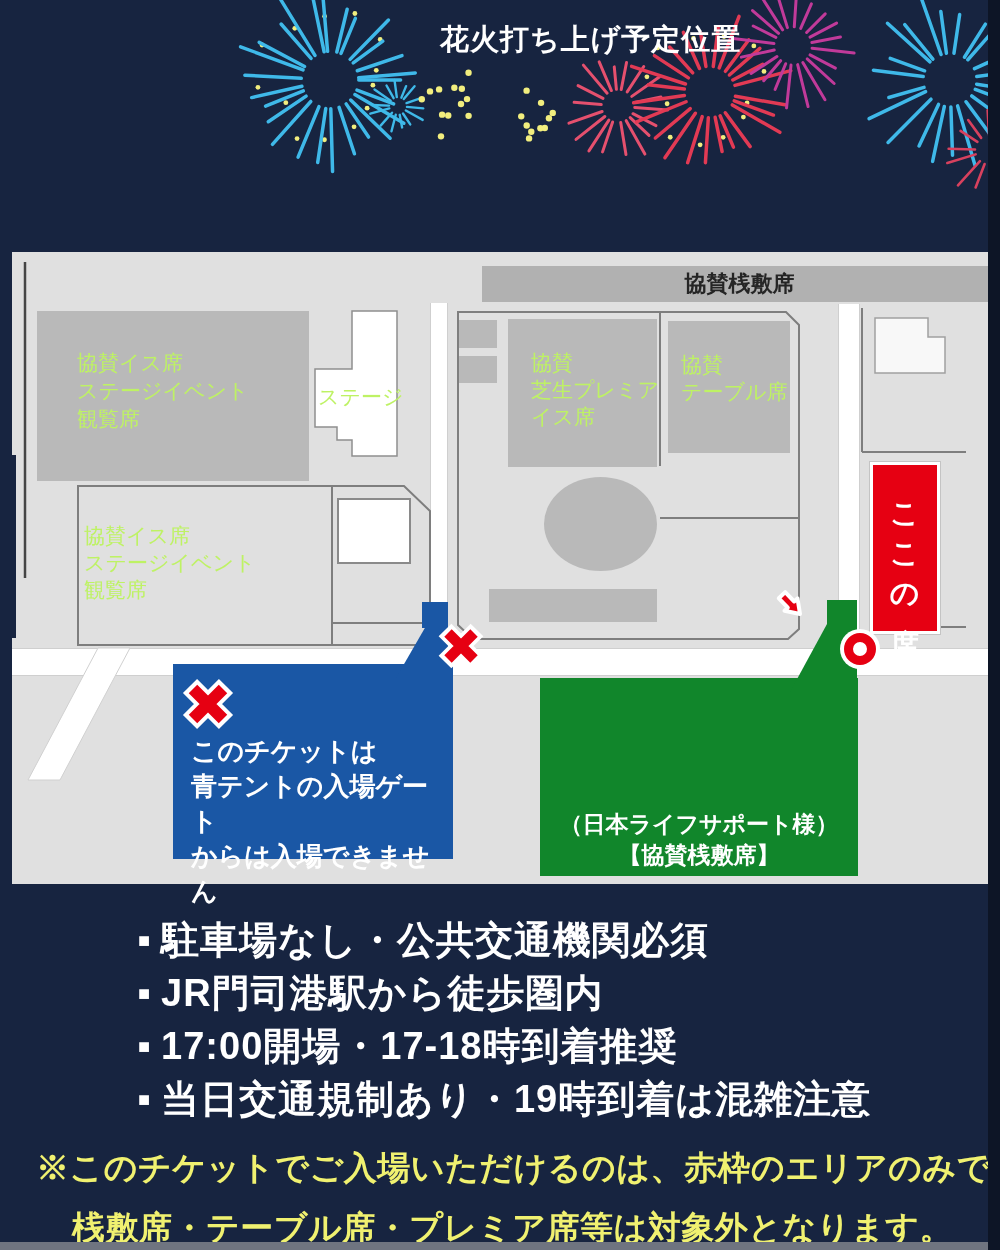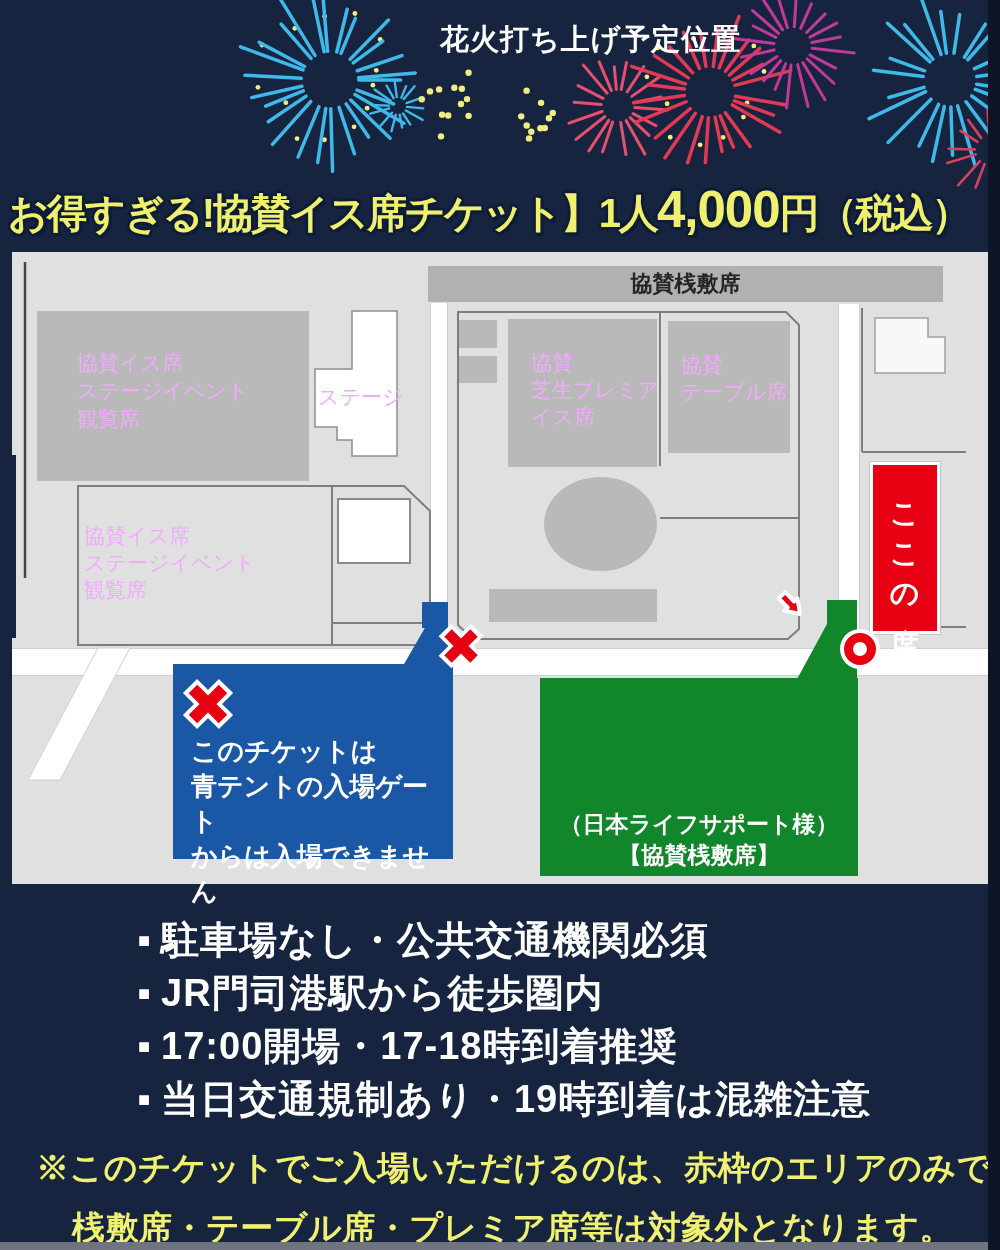--- a/index.html
+++ b/index.html
@@ -13,39 +13,39 @@
             letter-spacing:1px;white-space:nowrap;}
   .headline{position:absolute;left:8px;top:180px;width:988px;white-space:nowrap;color:#eef06e;
             font-weight:800;font-size:40px;letter-spacing:-2px;
             text-shadow:-3px 0 #0e1c38,3px 0 #0e1c38,0 -3px #0e1c38,0 3px #0e1c38,
                         -2px -2px #0e1c38,2px -2px #0e1c38,-2px 2px #0e1c38,3px 3px #0e1c38;}
   .headline .price{font-size:51px;letter-spacing:-1px;}
 
   
   .map-base{left:12px;top:252px;width:980px;height:632px;background:#e0e0e0;}
   .navy-notch{left:0;top:455px;width:16px;height:183px;background:#172440;}
-  .gray-bar{left:428px;top:266px;width:515px;height:36px;background:#b1b1b1;
+  .gray-bar{left:482px;top:266px;width:515px;height:36px;background:#b1b1b1;
             display:flex;align-items:center;justify-content:center;
             font-size:22px;font-weight:600;color:#252525;}
   .block{background:#b9b9b9;}
   .b-upleft{left:37px;top:311px;width:272px;height:170px;}
   .b-lawn{left:508px;top:319px;width:149px;height:148px;}
   .b-table{left:668px;top:321px;width:122px;height:132px;}
   .b-sq1{left:458px;top:320px;width:39px;height:28px;}
   .b-sq2{left:458px;top:356px;width:39px;height:27px;}
   .road-v{background:#ffffff;border-left:1px solid #cfcfcf;border-right:1px solid #cfcfcf;}
   .road-v1{left:430px;top:303px;width:16px;height:345px;}
   .road-v2{left:838px;top:304px;width:20px;height:344px;}
   .road-h{left:12px;top:648px;width:980px;height:26px;background:#ffffff;
           border-top:1px solid #cfcfcf;border-bottom:1px solid #cfcfcf;}
   .white-square{left:337px;top:498px;width:70px;height:62px;background:#ffffff;border:2px solid #8a8a8a;}
   .blob{left:544px;top:477px;width:113px;height:94px;background:#b9b9b9;border-radius:50%;}
   .blob-rect{left:489px;top:589px;width:168px;height:33px;background:#b9b9b9;}
 
-  .maplabel{position:absolute;font-size:21px;line-height:27px;color:#f0abfc;font-weight:500;
+  .maplabel{position:absolute;font-size:21px;line-height:27px;color:#bef264;font-weight:500;
             white-space:pre-line;}
   .lbl-upleft{left:77px;top:349px;line-height:28px;}
   .lbl-stage{left:318px;top:383px;white-space:nowrap;}
   .lbl-lawn{left:531px;top:349px;}
   .lbl-table{left:681px;top:351px;}
   .lbl-lowleft{left:84px;top:522px;}
 
   .here-box{left:870px;top:462px;width:64px;height:166px;background:#e60012;border:3px solid #ffffff;
             box-shadow:0 0 0 1px #c4c4c4;display:flex;align-items:center;justify-content:center;}
   .here-box span{writing-mode:vertical-rl;color:#ffffff;font-size:29px;font-weight:800;letter-spacing:7px;}
@@ -281,23 +281,20 @@
         <circle cx="529.0445585595979" cy="138.41416770284337" r="3.2" fill="#f2ee7e"></circle>
         <circle cx="531.2767370413402" cy="131.75813633047895" r="3.2" fill="#f2ee7e"></circle>
         <circle cx="526.6801187419113" cy="125.54533962851625" r="3.2" fill="#f2ee7e"></circle>
         <circle cx="540.3967391868176" cy="128.32101256075796" r="3.2" fill="#f2ee7e"></circle>
         <circle cx="526.5872175430434" cy="90.65152941986021" r="3.2" fill="#f2ee7e"></circle>
         <circle cx="521.2323872585606" cy="116.34945419609487" r="3.2" fill="#f2ee7e"></circle>
       </g>
     </svg>
 
   <div class="fw-title">花火打ち上げ予定位置</div>
-  <div class="headline">
-    <span>お得すぎる!協賛イス席チケット】1人</span><span class="price">4,000</span><span>円（税込）</span>
-  </div>
 
   <div class="abs map-base"></div>
   <div class="abs navy-notch"></div>
   <div class="abs gray-bar">
     <span>協賛桟敷席</span>
   </div>
   <div class="abs block b-upleft"></div>
   <div class="abs block b-lawn"></div>
   <div class="abs block b-table"></div>
   <div class="abs block b-sq1"></div>

